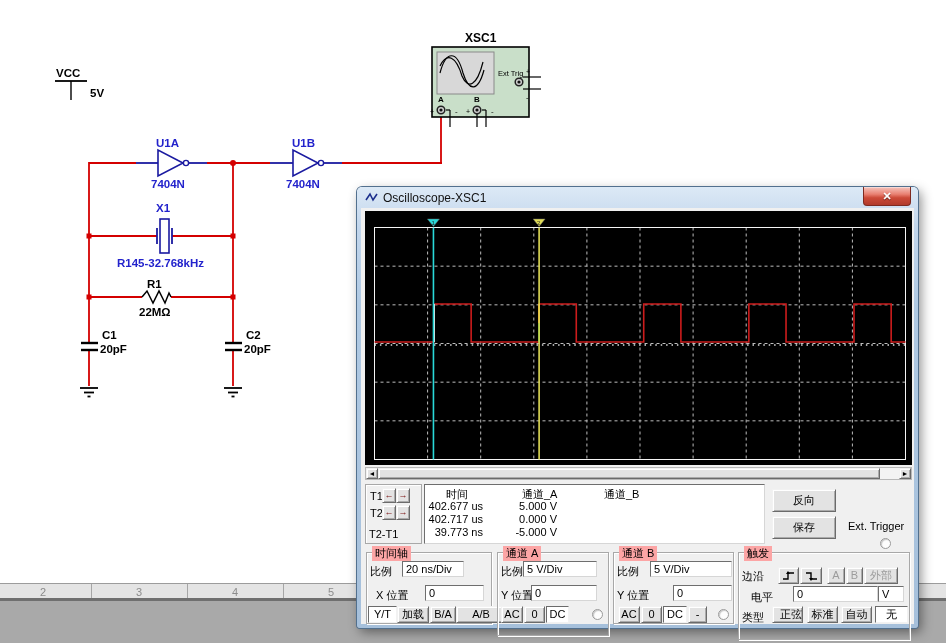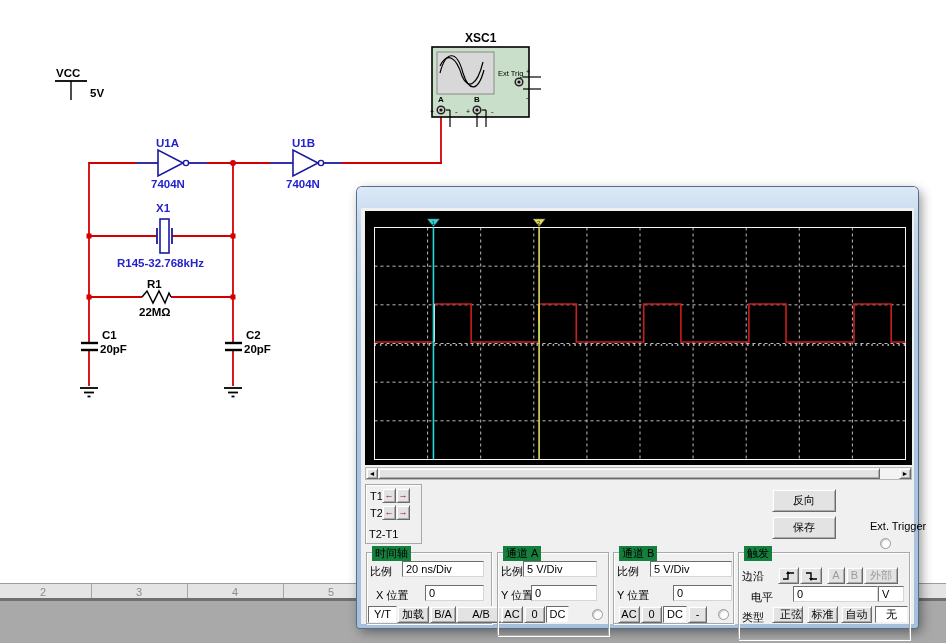--- a/index.html
+++ b/index.html
@@ -10,21 +10,21 @@
       border-color:#F2F2F2 #6B6B6B #6B6B6B #F2F2F2;box-shadow:inset 1px 1px 0 #FFF,inset -1px -1px 0 #ABABAB;
       font:11px/1 "Liberation Sans",sans-serif;display:flex;align-items:center;justify-content:center;
       padding:0;cursor:default;color:#000;}
   .b3.on{background:#FFF;border-color:#6B6B6B #F2F2F2 #F2F2F2 #6B6B6B;box-shadow:none;}
   .b3.dis{color:#9C9C9C;}
   .inp{position:absolute;box-sizing:border-box;background:#FFF;border:1px solid;
        border-color:#6E6E6E #D6D6D6 #D6D6D6 #6E6E6E;font:11px/14px "Liberation Sans",sans-serif;
        padding:0 3px;color:#000;}
   .grp{position:absolute;box-sizing:border-box;border:1px solid #A8A8A8;
        box-shadow:inset 1px 1px 0 #FFF,1px 1px 0 #FFF;}
-  .cap{position:absolute;top:-7px;left:5px;background:#15803d;padding:0 3px;
+  .cap{position:absolute;top:-7px;left:5px;background:#fca5a5;padding:0 3px;
        font:11px "Liberation Sans",sans-serif;}
   .rad{position:absolute;width:9px;height:9px;border-radius:50%;background:#FDFDFD;
        border:1px solid #9A9A9A;box-shadow:inset 1px 1px 1px #C8C8C8;}
   #ruler{position:absolute;left:0;top:583px;width:946px;height:18px;box-sizing:border-box;
          background:#E4E4E4;border-top:1px solid #9C9C9C;border-bottom:3px solid #6F6F6F;}
   .rnum{position:absolute;top:2px;width:14px;text-align:center;font:11px "Liberation Sans",sans-serif;color:#8C8C8C;}
   .rsep{position:absolute;top:0;width:1px;height:14px;background:#A6A6A6;}
   #graybottom{position:absolute;left:0;top:601px;width:946px;height:42px;background:#A9A9A9;}
   #oscwin{position:absolute;left:357px;top:187px;width:561px;height:441px;border-radius:5px 5px 3px 3px;
           background:linear-gradient(180deg,#DCE9F6,#C2D6EC 40px,#AFC9E3 120px,#A6C0DB);
@@ -175,20 +175,29 @@
     <span class="rnum" style="left:132px;">3</span>
     <span class="rnum" style="left:228px;">4</span>
     <span class="rnum" style="left:324px;">5</span>
     <span class="rsep" style="left:91px;"></span>
     <span class="rsep" style="left:187px;"></span>
     <span class="rsep" style="left:283px;"></span>
   </div>
   <div id="graybottom"></div>
 
   <div id="oscwin">
+    <div id="osctitle">
+      <svg width="14" height="12" style="position:absolute;left:8px;top:5px;">
+        <path d="M1,8 L5,2 L8,8 L12,2" stroke="#1A2E8C" stroke-width="1.6" fill="none"></path>
+      </svg>
+      <span id="osctext">Oscilloscope-XSC1</span>
+      <div id="closebtn">
+        <span>✕</span>
+      </div>
+    </div>
 
     <div id="oscclient">
 
       <div id="scopedisp">
         <svg id="scope-svg" width="547" height="254">
             <rect x="0" y="0" width="547" height="254" fill="#000"></rect>
             <line x1="62.6" y1="16.5" x2="62.6" y2="248.5" stroke="#BDBDBD" stroke-width="1" stroke-dasharray="3 3"></line>
             <line x1="115.7" y1="16.5" x2="115.7" y2="248.5" stroke="#BDBDBD" stroke-width="1" stroke-dasharray="3 3"></line>
             <line x1="168.8" y1="16.5" x2="168.8" y2="248.5" stroke="#BDBDBD" stroke-width="1" stroke-dasharray="3 3"></line>
             <line x1="221.9" y1="16.5" x2="221.9" y2="248.5" stroke="#BDBDBD" stroke-width="1" stroke-dasharray="3 3"></line>
@@ -239,34 +248,48 @@
         <span class="lbl" style="left:4px;top:22px;">T2</span>
         <div class="b3 arrbtn" style="left:16px;top:20px;width:14px;height:15px;">
           <span>←</span>
         </div>
         <div class="b3 arrbtn" style="left:30px;top:20px;width:14px;height:15px;">
           <span>→</span>
         </div>
         <span class="lbl" style="left:3px;top:43px;">T2-T1</span>
       </div>
 
+      <div id="readout">
+        <span class="lbl" style="left:21px;top:2px;">时间</span>
+        <span class="lbl" style="left:97px;top:2px;">通道_A</span>
+        <span class="lbl" style="left:179px;top:2px;">通道_B</span>
+        <span class="rv" style="left:2px;top:15px;width:56px;">402.677 us</span>
+        <span class="rv" style="left:90px;top:15px;width:42px;">5.000 V</span>
+        <span class="rv" style="left:179px;top:15px;width:42px;"></span>
+        <span class="rv" style="left:2px;top:28px;width:56px;">402.717 us</span>
+        <span class="rv" style="left:90px;top:28px;width:42px;">0.000 V</span>
+        <span class="rv" style="left:179px;top:28px;width:42px;"></span>
+        <span class="rv" style="left:2px;top:41px;width:56px;">39.773 ns</span>
+        <span class="rv" style="left:90px;top:41px;width:42px;">-5.000 V</span>
+        <span class="rv" style="left:179px;top:41px;width:42px;"></span>
+      </div>
 
       <div class="b3" style="left:411px;top:281px;width:64px;height:23px;">
         <span>反向</span>
       </div>
       <div class="b3" style="left:411px;top:308px;width:64px;height:23px;">
         <span>保存</span>
       </div>
-      <span class="lbl" style="left:482px;top:312px;padding-left:27px;">Ext. Trigger</span>
+      <span class="lbl" style="left:460px;top:312px;padding-left:27px;">Ext. Trigger</span>
       <span class="rad" style="left:519px;top:330px;"></span>
 
       <div class="grp" style="left:5px;top:344px;width:126px;height:72px;">
         <span class="cap">时间轴</span>
         <span class="lbl" style="left:3px;top:11px;">比例</span>
-        <input class="inp" style="left: 35px; top: 8px; width: 82px; height: 16px;" value="20 ns/Div">
+        <input class="inp" style="left: 35px; top: 8px; width: 62px; height: 16px;" value="20 ns/Div">
         <span class="lbl" style="left:9px;top:35px;">X 位置</span>
         <input class="inp" style="left: 58px; top: 32px; width: 59px; height: 16px;" value="0">
         <div class="b3 on" style="left:1px;top:53px;width:29px;height:17px;">
           <span>Y/T</span>
         </div>
         <div class="b3" style="left:30px;top:53px;width:32px;height:17px;">
           <span>加载</span>
         </div>
         <div class="b3" style="left:63px;top:53px;width:26px;height:17px;">
           <span>B/A</span>

